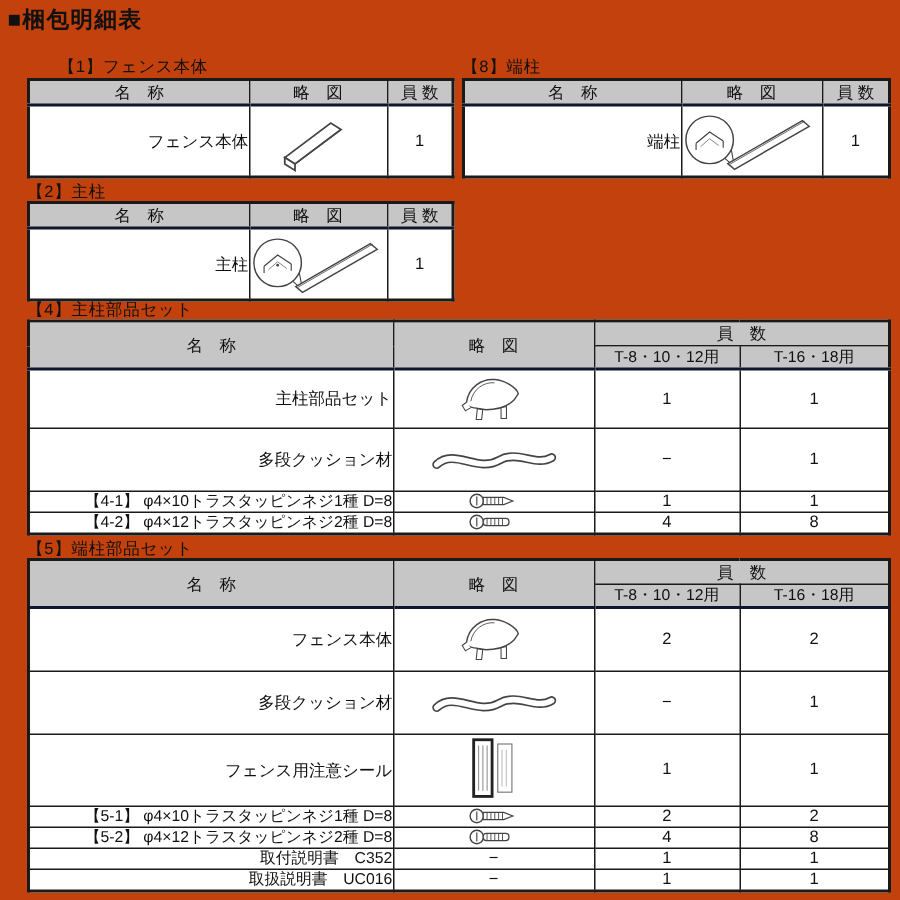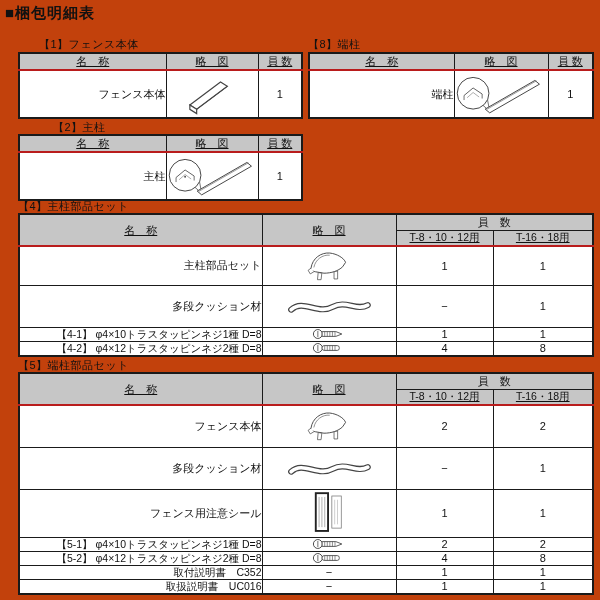--- a/index.html
+++ b/index.html
@@ -6,21 +6,21 @@
   body{width:600px;height:600px;position:relative;overflow:hidden;
        font-family:"Liberation Sans","DejaVu Sans",sans-serif;color:#111;}
   .page{position:absolute;inset:0;background:#c2410c;}
   .title{position:absolute;left:5px;top:4px;font-size:15px;font-weight:bold;letter-spacing:1px;}
   .slabel{position:absolute;font-size:11px;letter-spacing:0.5px;}
   table.tbl{position:absolute;border-collapse:collapse;table-layout:fixed;background:#fff;
             border:2px solid #1a1a1a;}
   .tbl th,.tbl td{border:1px solid #1a1a1a;font-size:11px;font-weight:normal;
                   padding:0;overflow:hidden;vertical-align:middle;box-sizing:border-box;}
   .tbl th{background:#c6c6c6;text-align:center;}
-  .tbl th.hb{border-bottom:2px solid #b91c1c;text-decoration:underline;}
+  .tbl th.hb{border-bottom:2px solid #0f172a;}
   .tbl th.sub{font-size:10.5px;letter-spacing:0;}
   td.name{text-align:right;padding-left:11px;background:#fff;}
   td.tight{padding-left:4px;font-size:10.5px;letter-spacing:0;}
   td.c{text-align:center;}
   td.sk{text-align:center;}
   td.sk svg{display:block;margin:0 auto;}
   tr.h15{height:15px;} tr.h48{height:48px;} tr.h14a{height:14px;} tr.h15b{height:15px;}
   tr.h39{height:39px;} tr.h42{height:42px;} tr.h48b{height:48px;padding-left:41px;} tr.h14{height:14px;margin-left:20px;}
   tr.h14 td,tr.h14a td{line-height:13px;}
 </style>
@@ -82,21 +82,21 @@
           <path d="M12,28 L24,18 L36,26" fill="none" stroke="#444" stroke-width="1.1"></path>
           <path d="M12,28 L12,34 M36,26 L36,32" stroke="#444" stroke-width="1"></path>
           <path d="M16,31 L24,24 L32,30" fill="none" stroke="#777" stroke-width="0.8"></path>
         </svg>
       </td>
       <td class="c">1</td>
     </tr>
   </tbody>
     </table>
 
-  <div class="slabel" style="left:18px;top:120px;margin-left:35px;">【2】主柱</div>
+  <div class="slabel" style="left:18px;top:120px;">【2】主柱</div>
   <table class="tbl" style="left:18px;top:134px;width:283px;">
     <colgroup>
         <col style="width:147px">
         <col style="width:92px">
         <col style="width:44px">
       </colgroup>
     <tbody>
         <tr class="h15">
       <th class="hb">名　称</th>
       <th class="hb">略　図</th>

